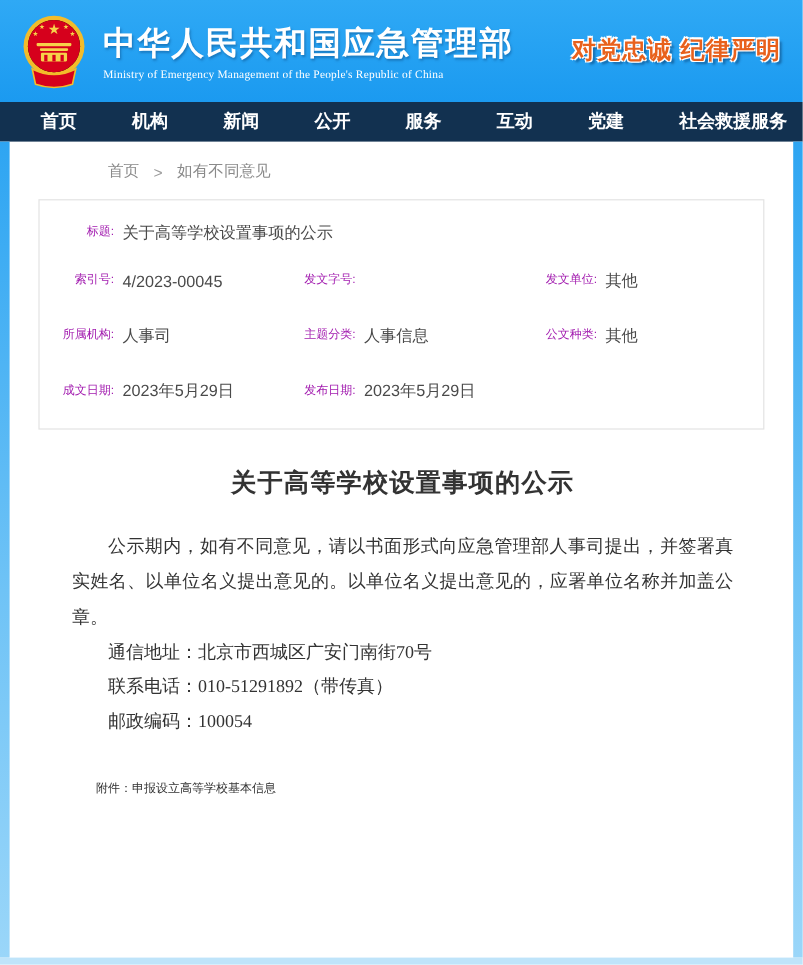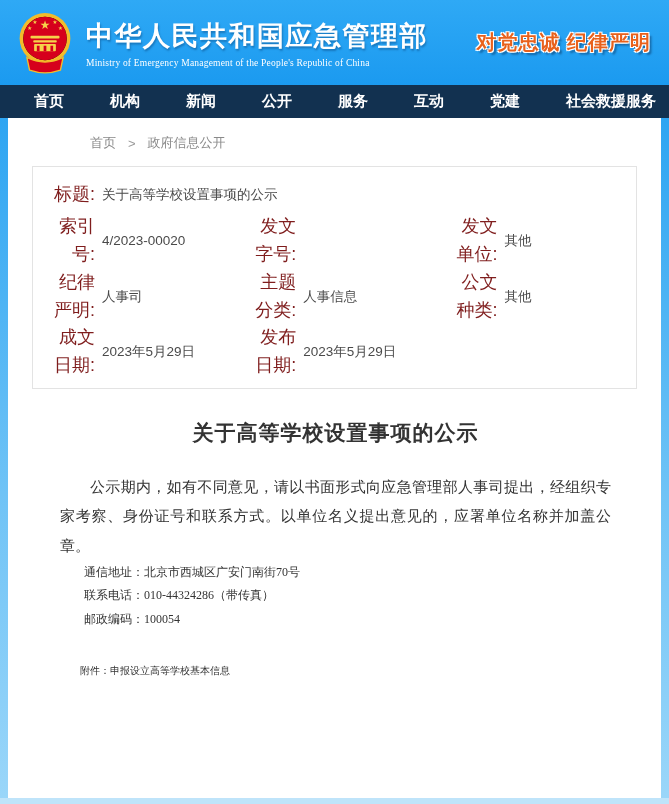--- a/index.html
+++ b/index.html
@@ -36,28 +36,28 @@
   .content { padding:0 30px; }
   .breadcrumb { margin:16px 0 14px 60px; color:#999; font-size:13px; display:flex; align-items:center; gap:12px; }
   .crumb { color:#8a8a8a; cursor:pointer; }
   .crumb-sep { color:#9a9a9a; }
 
   
   .meta-box { border:1px solid #e3e3e3; margin:6px 2px 0 2px; padding:14px 14px 8px 14px; background:#fff; }
   .meta-row-title { display:flex; align-items:center; margin-bottom:4px; min-height:26px; }
   .meta-grid { display:grid; grid-template-columns:1.05fr 1.05fr 0.9fr; }
   .meta-cell { display:flex; align-items:center; min-height:46px; }
-  .meta-label { flex:none; width:48px; text-align:right; color:#7f1d1d; font-size:18px; line-height:1.55; }
+  .meta-label { flex:none; width:48px; text-align:right; color:#a21caf; font-size:10px; line-height:1.55; }
   .meta-value { margin-left:7px; color:#4a4a4a; font-size:13.5px; }
 
   
   .doc { font-family:"Liberation Serif", serif; color:#333; padding:0 28px 0 30px; }
   .doc-title { text-align:center; font-size:21px; font-weight:bold; color:#333; margin:30px 0 26px; letter-spacing:1px; }
   .doc-para { font-size:15px; line-height:1.95; text-indent:2em; text-align:justify; }
-  .contact-line { font-size:12px; line-height:1.95; text-indent:2em; }
+  .contact-line { font-size:15px; line-height:1.95; text-indent:2em; }
   .attachment { font-size:10px; line-height:1.95; text-indent:2em; margin-top:30px; }
 </style>
 </head>
 <body>
 
 <div class="page">
 
   <div class="header">
     <svg class="emblem" viewBox="0 0 64 72">
       <circle cx="32" cy="31" r="28" fill="#f3bc2a"></circle>
@@ -98,43 +98,43 @@
 
   <div class="strip-left"></div>
   <div class="strip-right"></div>
   <div class="strip-bottom"></div>
 
   <div class="content">
 
     <div class="breadcrumb">
       <span class="crumb">首页</span>
       <span class="crumb-sep">&gt;</span>
-      <span class="crumb">政府信息公开</span>
+      <span class="crumb">如有不同意见</span>
     </div>
 
     <div class="meta-box">
       <div class="meta-row-title">
         <span class="meta-label">标题:</span>
         <span class="meta-value">关于高等学校设置事项的公示</span>
       </div>
       <div class="meta-grid">
         <div class="meta-cell">
           <span class="meta-label">索引号:</span>
-          <span class="meta-value">4/2023-00020</span>
+          <span class="meta-value">4/2023-00045</span>
         </div>
         <div class="meta-cell">
           <span class="meta-label">发文字号:</span>
           <span class="meta-value"></span>
         </div>
         <div class="meta-cell">
           <span class="meta-label">发文单位:</span>
           <span class="meta-value">其他</span>
         </div>
         <div class="meta-cell">
-          <span class="meta-label">纪律严明:</span>
+          <span class="meta-label">所属机构:</span>
           <span class="meta-value">人事司</span>
         </div>
         <div class="meta-cell">
           <span class="meta-label">主题分类:</span>
           <span class="meta-value">人事信息</span>
         </div>
         <div class="meta-cell">
           <span class="meta-label">公文种类:</span>
           <span class="meta-value">其他</span>
         </div>
@@ -145,22 +145,22 @@
         <div class="meta-cell">
           <span class="meta-label">发布日期:</span>
           <span class="meta-value">2023年5月29日</span>
         </div>
         <div class="meta-cell"></div>
       </div>
     </div>
 
     <div class="doc">
       <h1 class="doc-title">关于高等学校设置事项的公示</h1>
-      <p class="doc-para">公示期内，如有不同意见，请以书面形式向应急管理部人事司提出，经组织专家考察、身份证号和联系方式。以单位名义提出意见的，应署单位名称并加盖公章。</p>
+      <p class="doc-para">公示期内，如有不同意见，请以书面形式向应急管理部人事司提出，并签署真实姓名、以单位名义提出意见的。以单位名义提出意见的，应署单位名称并加盖公章。</p>
       <div class="contact-line">通信地址：北京市西城区广安门南街70号</div>
-      <div class="contact-line">联系电话：010-44324286（带传真）</div>
+      <div class="contact-line">联系电话：010-51291892（带传真）</div>
       <div class="contact-line">邮政编码：100054</div>
       <div class="attachment">附件：申报设立高等学校基本信息</div>
 
     </div>
 
   </div>
 </div>
 
 </body></html>

